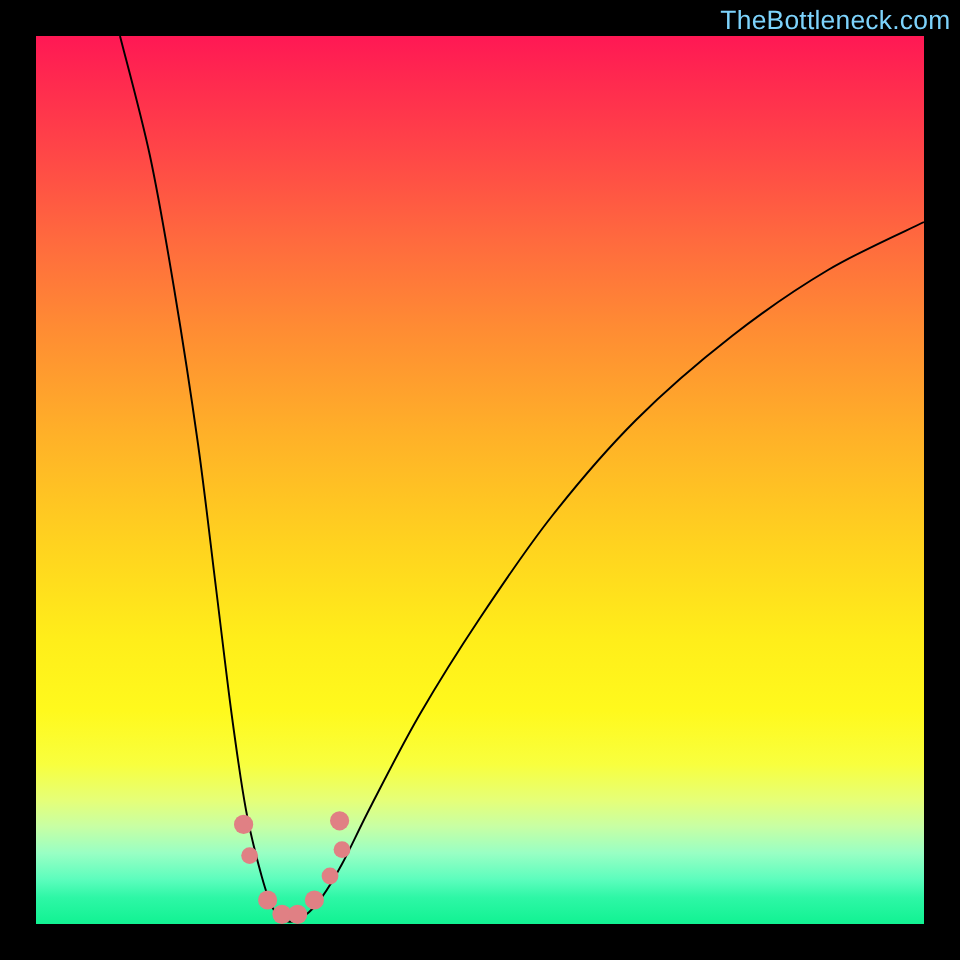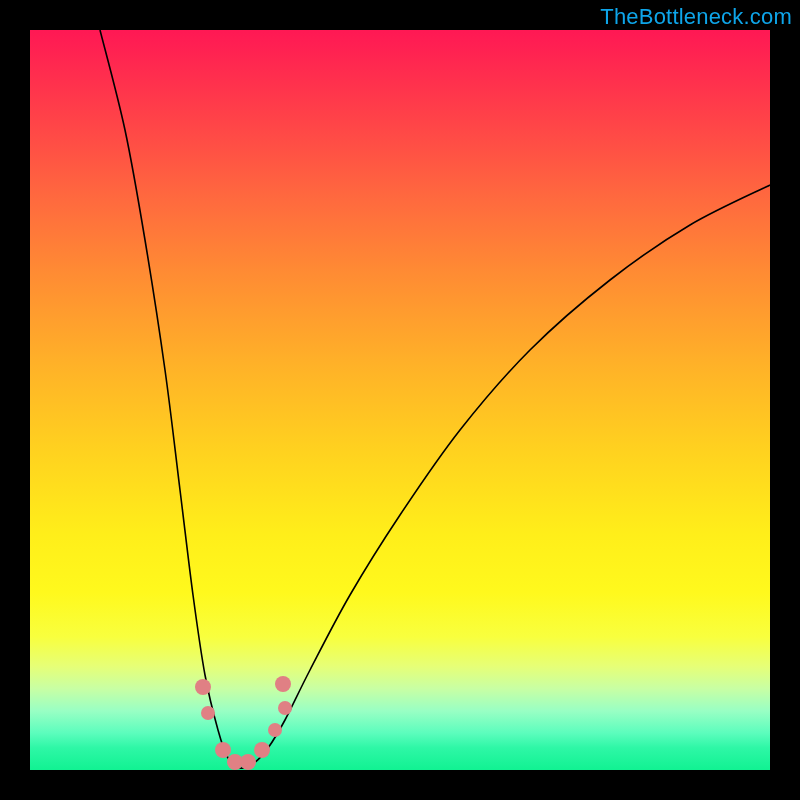--- a/index.html
+++ b/index.html
@@ -55,21 +55,21 @@
     stroke: #000;
     stroke-width: 1.6;
   }
   .marker {
     fill: #e08084;
   }
   .watermark {
     position: absolute;
     top: 4px;
     right: 8px;
-    color: #0ea5e9;
+    color: #7dd3fc;
     font-size: 22px;
     font-weight: 500;
     letter-spacing: 0.2px;
     user-select: none;
   }
 </style>
 </head>
 <body>
 
 <div class="frame">

